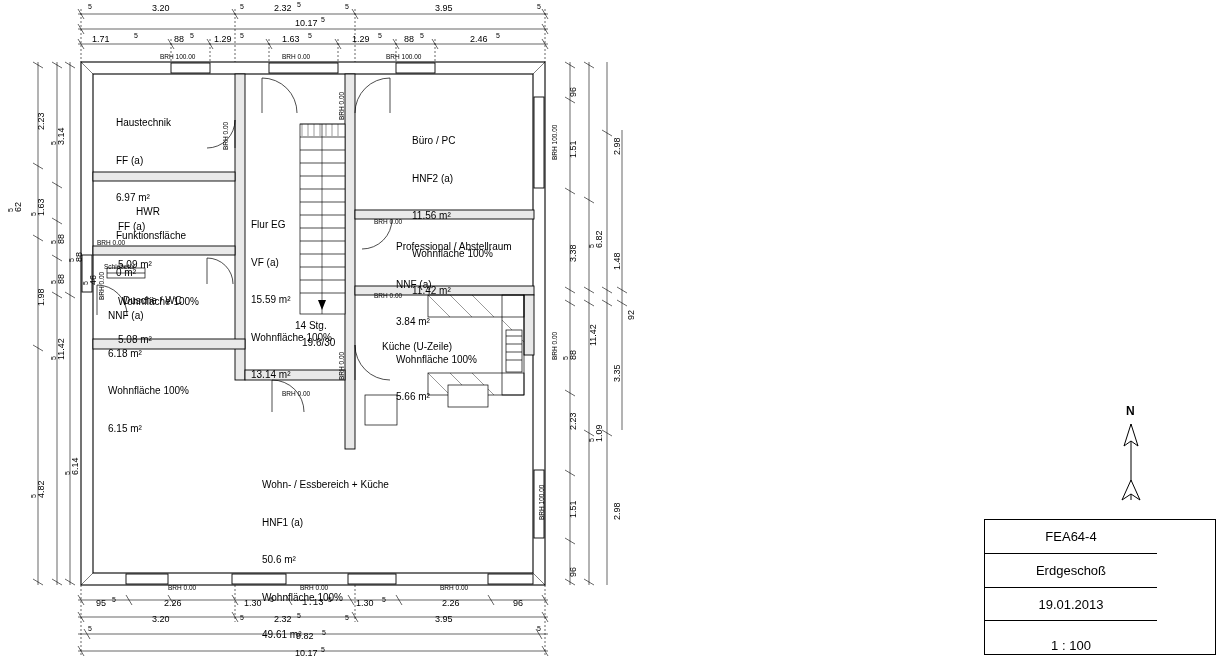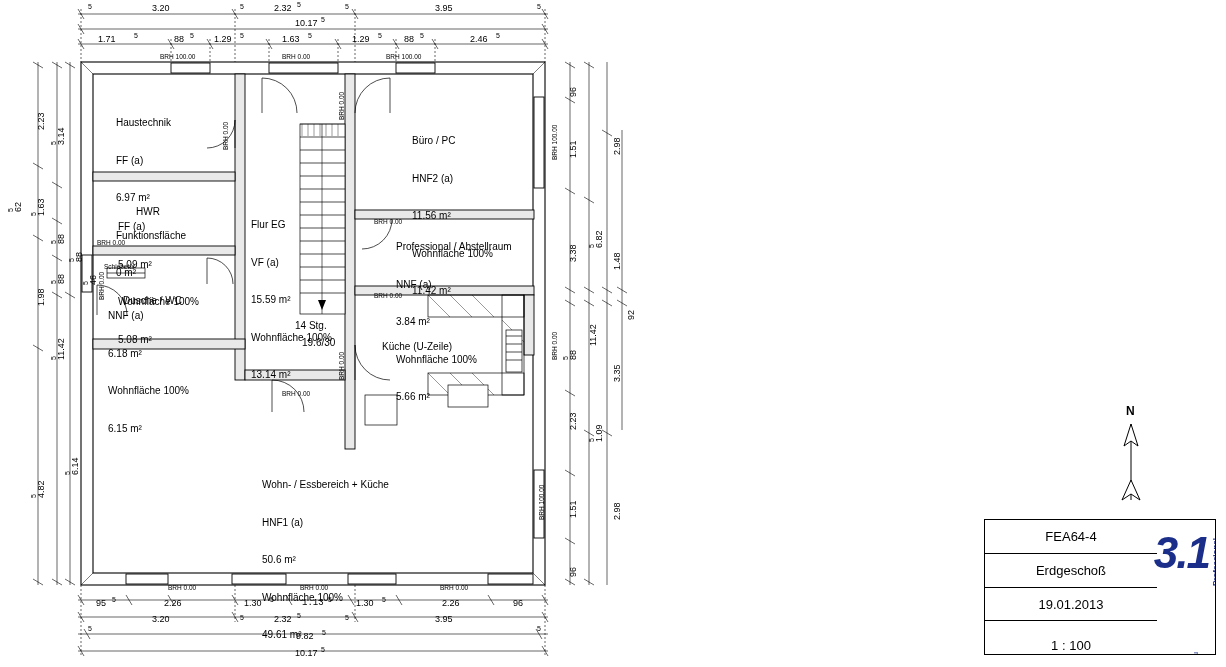--- a/index.html
+++ b/index.html
@@ -320,21 +320,21 @@
 <div class="txt s7" style="left:297px;top:1px;">5</div>
 <div class="txt s9" style="left:435px;top:3px;">3.95</div>
 <div class="txt s7" style="left:88px;top:3px;">5</div>
 <div class="txt s7" style="left:240px;top:3px;">5</div>
 <div class="txt s7" style="left:345px;top:3px;">5</div>
 <div class="txt s7" style="left:537px;top:3px;">5</div>
 
 <div class="txt s9" style="left:295px;top:18px;">10.17</div>
 <div class="txt s7" style="left:321px;top:16px;">5</div>
 
-<div class="txt s9" style="left:98px;top:34px;">1.71</div>
+<div class="txt s9" style="left:92px;top:34px;">1.71</div>
 <div class="txt s7" style="left:134px;top:32px;">5</div>
 <div class="txt s9" style="left:174px;top:34px;">88</div>
 <div class="txt s7" style="left:190px;top:32px;">5</div>
 <div class="txt s9" style="left:214px;top:34px;">1.29</div>
 <div class="txt s7" style="left:240px;top:32px;">5</div>
 <div class="txt s9" style="left:282px;top:34px;">1.63</div>
 <div class="txt s7" style="left:308px;top:32px;">5</div>
 <div class="txt s9" style="left:352px;top:34px;">1.29</div>
 <div class="txt s7" style="left:378px;top:32px;">5</div>
 <div class="txt s9" style="left:404px;top:34px;">88</div>
@@ -500,18 +500,13 @@
 <div class="txt" style="left:302px;top:337px;">19.6/30</div>
 
 <div id="titleblock">
   <div class="line" style="top:33px;width:172px;"></div>
   <div class="line" style="top:67px;width:172px;"></div>
   <div class="line" style="top:100px;width:172px;"></div>
   <div class="tb-row" style="top:9px;">FEA64-4</div>
   <div class="tb-row" style="top:43px;">Erdgeschoß</div>
   <div class="tb-row" style="top:77px;">19.01.2013</div>
   <div class="tb-row" style="top:110px;margin-top:8px;">1 : 100</div>
-  <div id="tb-logo">
-    <div class="tb-version">3.1</div>
-    <div class="tb-prof">Professional</div>
-    <div class="tb-url">www.VA-Software.eu</div>
-  </div>
 </div>
 
 </body></html>

